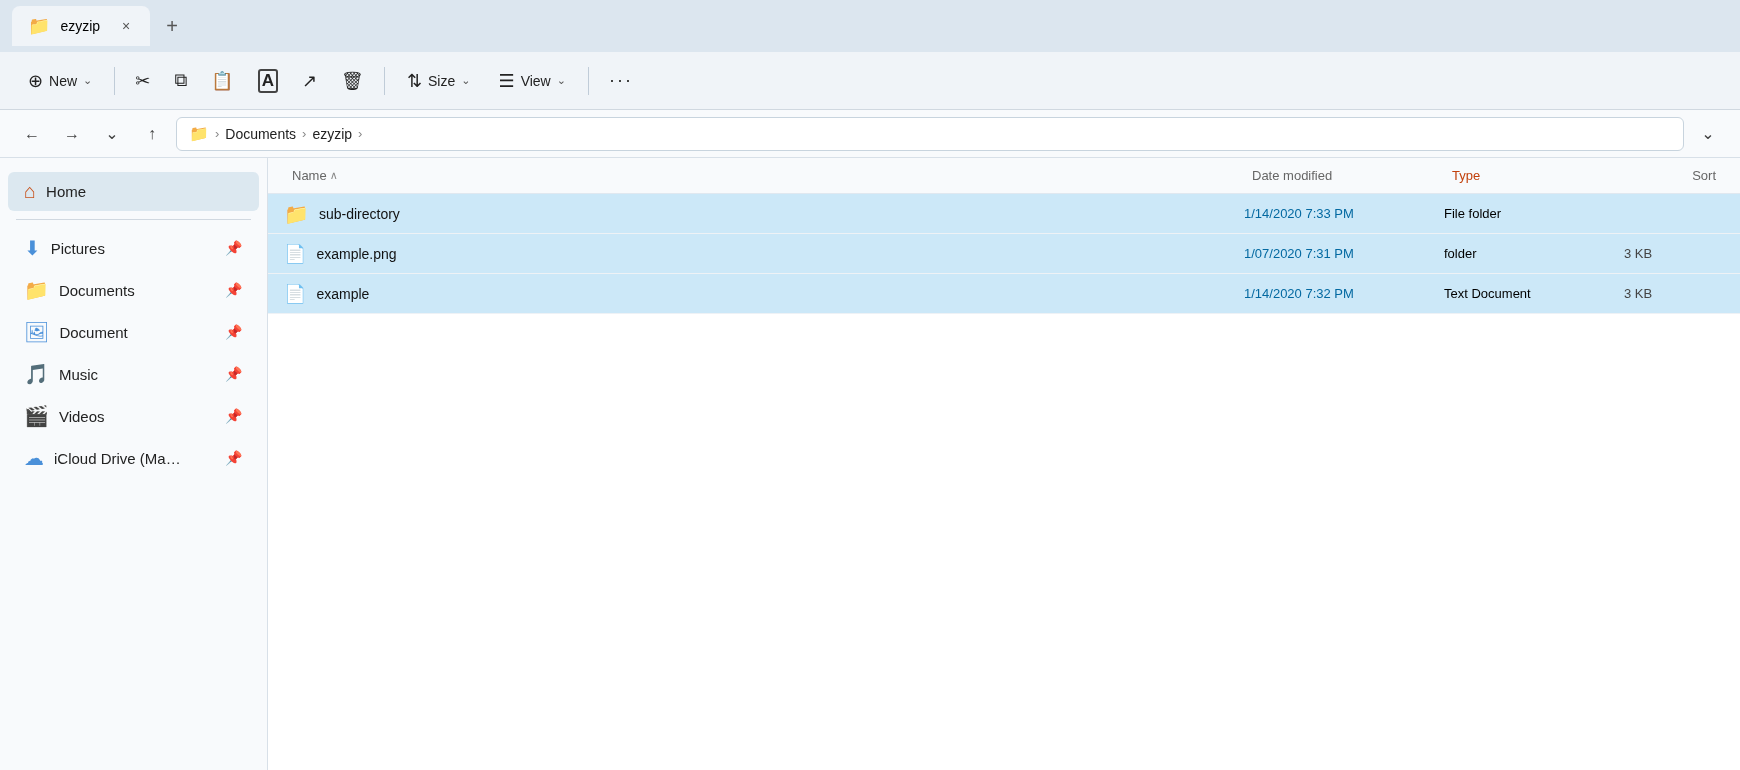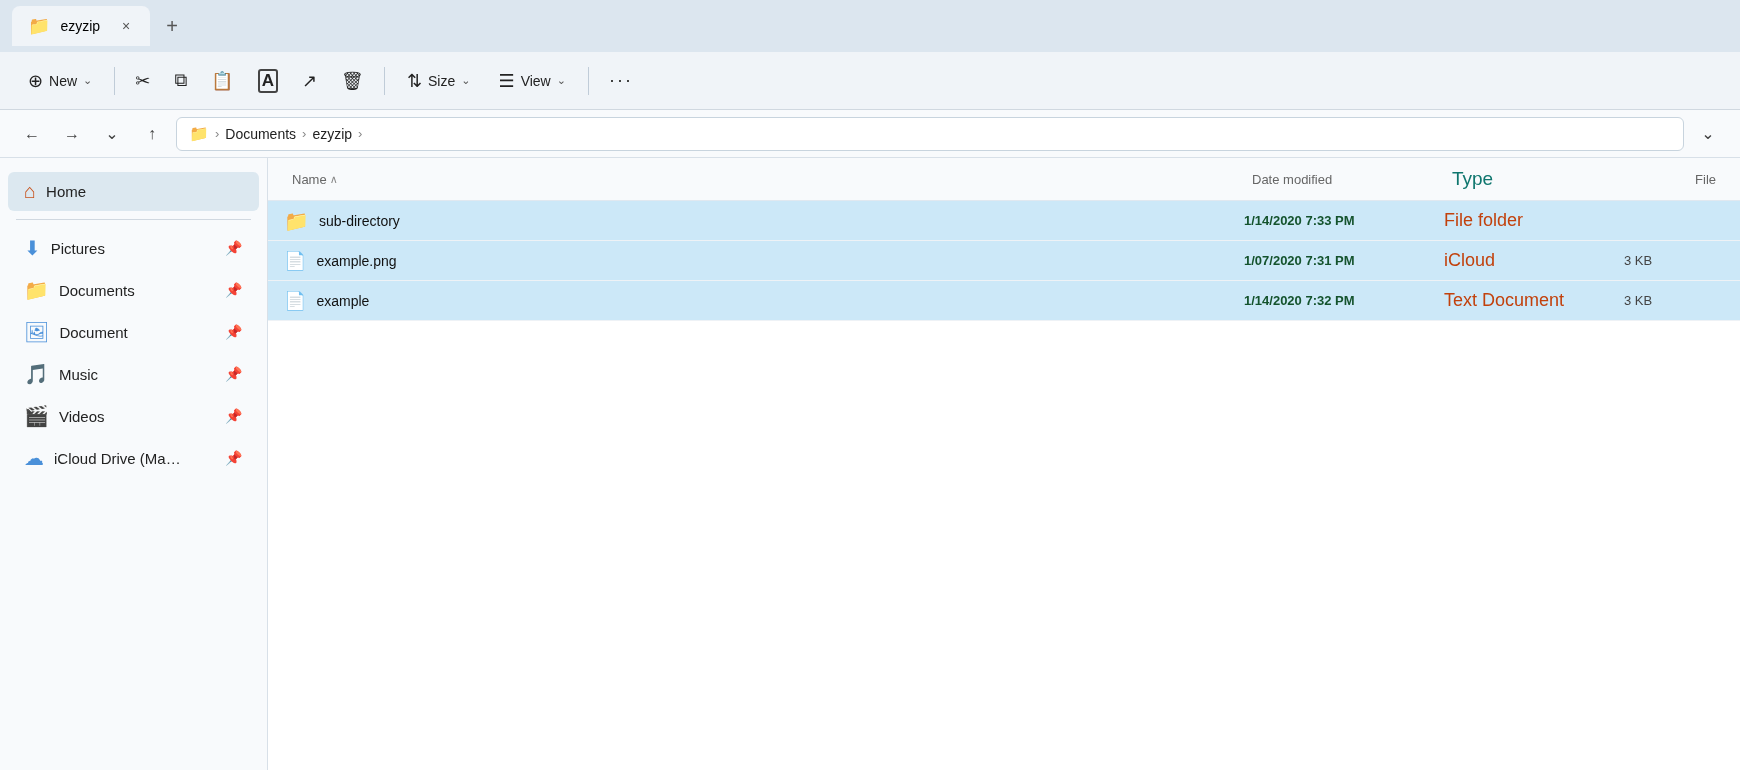--- a/index.html
+++ b/index.html
@@ -207,22 +207,22 @@
       border-radius: 4px;
     }
     .file-list-header .col-date {
       width: 200px;
       color: #666;
       font-size: 13px;
       padding: 4px 8px;
     }
     .file-list-header .col-type {
       width: 180px;
-      color: #0f766e;
-      font-size: 19px;
+      color: #c2410c;
+      font-size: 13px;
       padding: 4px 8px;
     }
     .file-list-header .col-size {
       width: 100px;
       color: #666;
       font-size: 13px;
       padding: 4px 8px;
       text-align: right;
     }
     .sort-arrow { font-size: 11px; color: #888; }
@@ -241,27 +241,26 @@
       min-width: 0;
       display: flex;
       align-items: center;
       gap: 10px;
       font-size: 14px;
       color: #111;
     }
     .file-row .col-date {
       width: 200px;
       font-size: 13px;
-      color: #14532d;
-      font-weight: bold;
+      color: #0369a1;
     }
     .file-row .col-type {
       width: 180px;
-      font-size: 18px;
-      color: #c2410c;
+      font-size: 13px;
+      color: #000000;
     }
     .file-row .col-size {
       width: 100px;
       font-size: 13px;
       color: #444;
       text-align: left;
     }
     .file-icon-folder { color: #e8c040; font-size: 20px; }
     .file-icon-png { font-size: 18px; color: #888; }
     .file-icon-txt { font-size: 18px; color: #aaa; }
@@ -393,21 +392,21 @@
         <span>Name</span>
         <span class="sort-arrow">∧</span>
       </div>
       <div class="col-date">
         <span>Date modified</span>
       </div>
       <div class="col-type">
         <span>Type</span>
       </div>
       <div class="col-size">
-        <span>File</span>
+        <span>Sort</span>
       </div>
     </div>
 
     <div class="file-row selected">
       <div class="col-name">
         <span class="file-icon-folder">📁</span>
         <span>sub-directory</span>
       </div>
       <div class="col-date">
         <span>1/14/2020 7:33 PM</span>
@@ -422,21 +421,21 @@
 
     <div class="file-row selected">
       <div class="col-name">
         <span class="file-icon-png">📄</span>
         <span>example.png</span>
       </div>
       <div class="col-date">
         <span>1/07/2020 7:31 PM</span>
       </div>
       <div class="col-type">
-        <span>iCloud</span>
+        <span>folder</span>
       </div>
       <div class="col-size">
         <span>3 KB</span>
       </div>
     </div>
 
     <div class="file-row selected">
       <div class="col-name">
         <span class="file-icon-txt">📄</span>
         <span>example</span>

